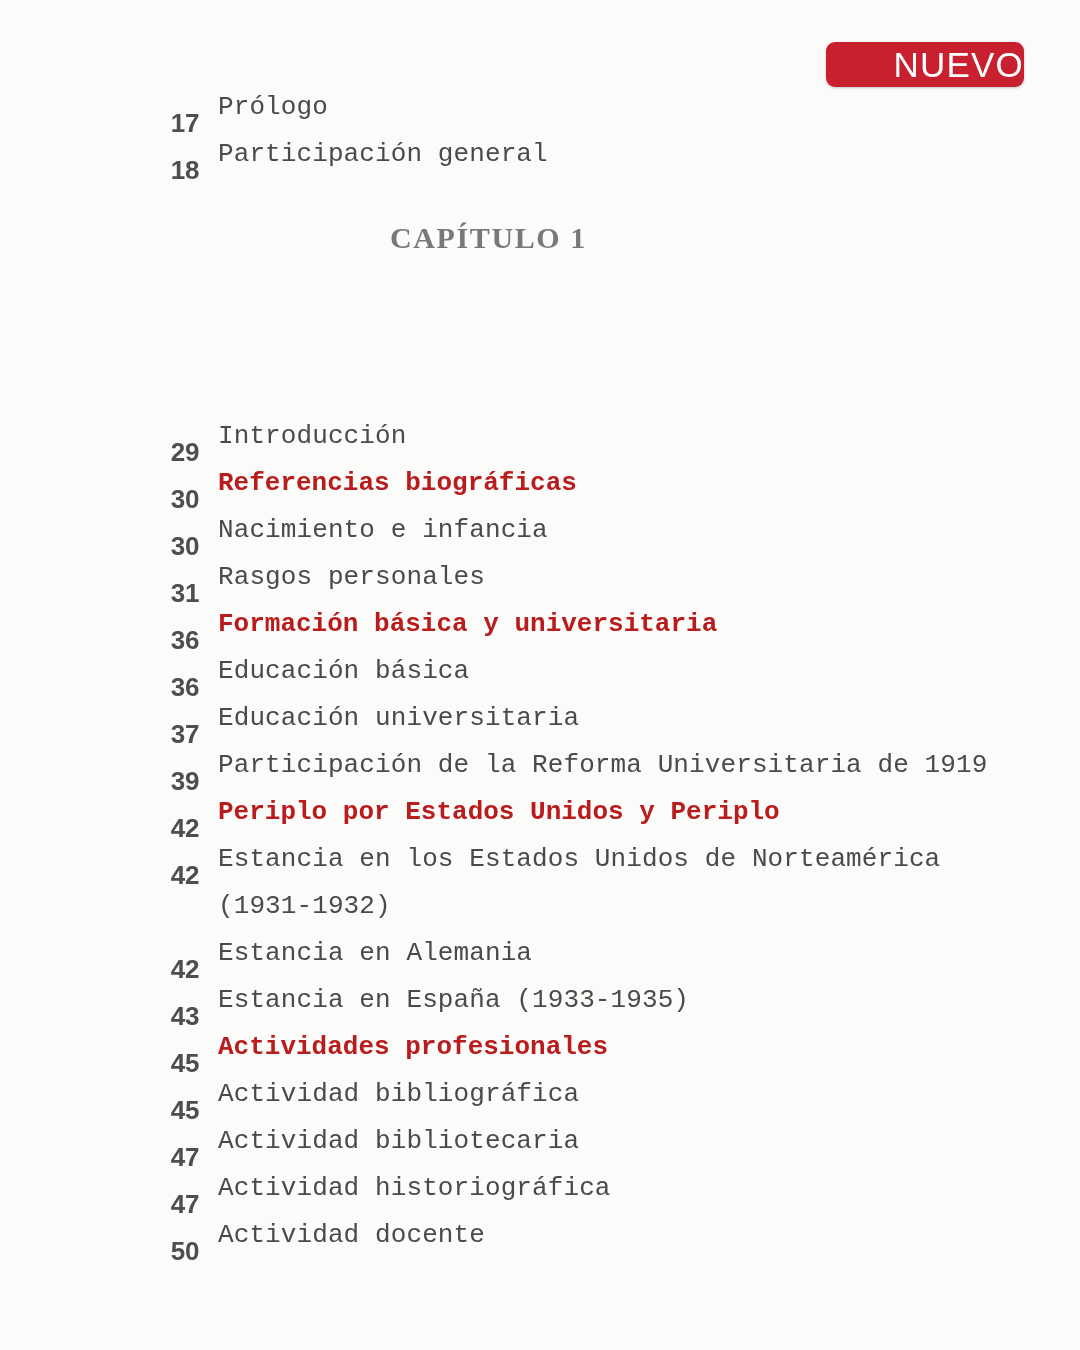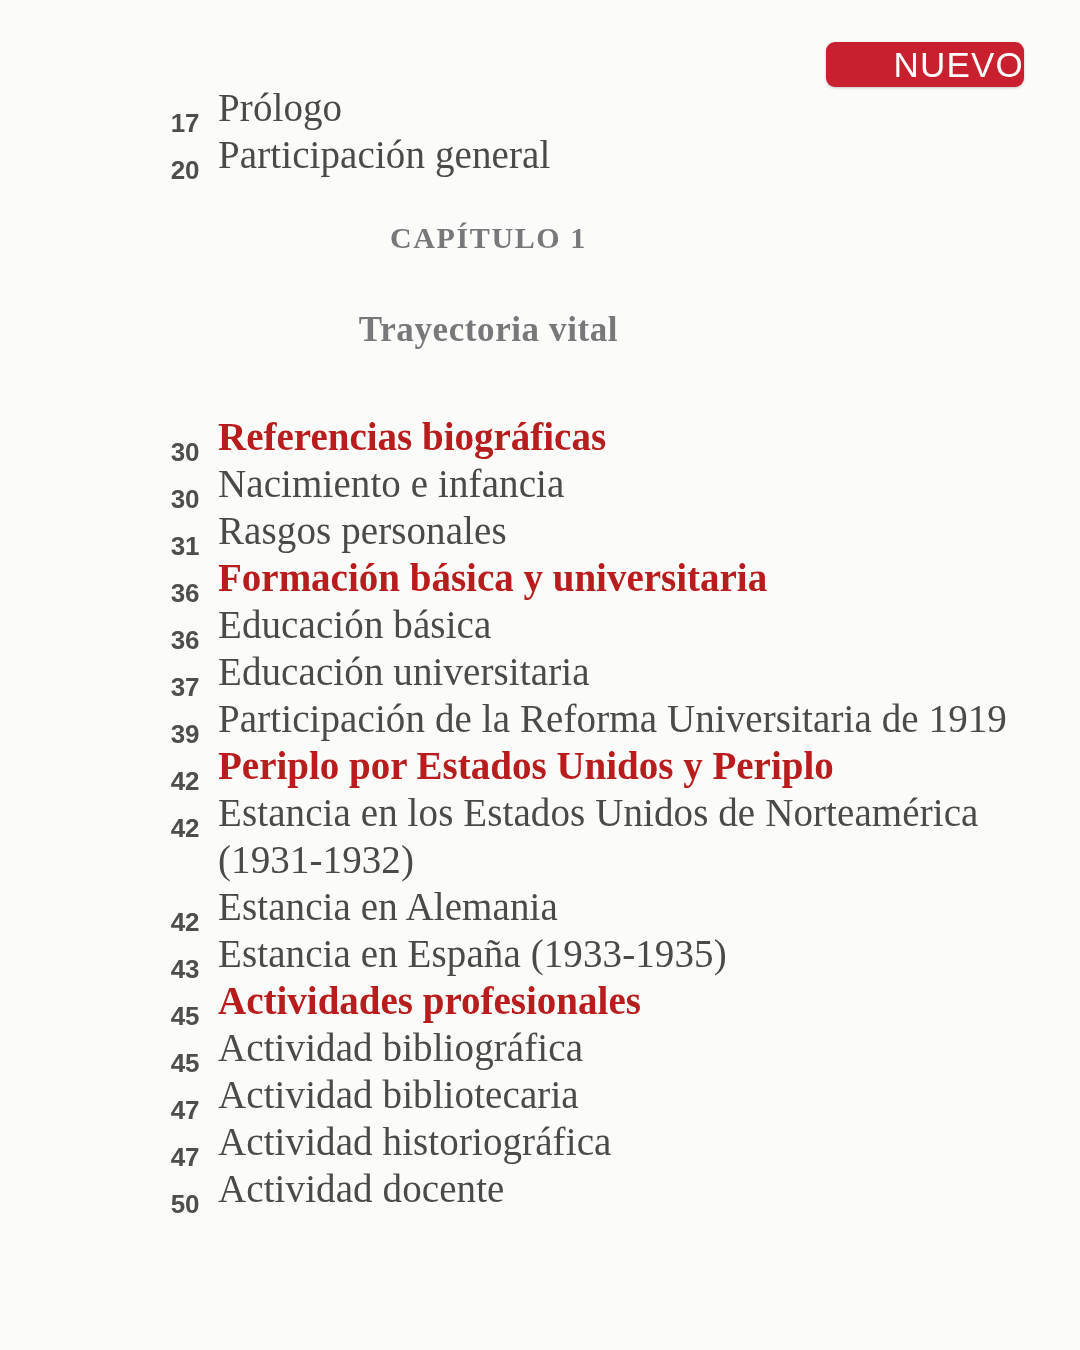--- a/index.html
+++ b/index.html
@@ -85,22 +85,22 @@
     font-weight: 700;
     color: #4e4e4c;
     letter-spacing: -0.2px;
     text-align: center;
     padding-left: 2px;
     box-sizing: border-box;
     margin-top: 16px;
   }
   .entry-title {
     flex: 1 1 auto;
-    font-family: Liberation Serif, serif;
-    font-size: 39px;
+    font-family: Liberation Mono, monospace;
+    font-size: 26px;
     font-weight: 400;
     color: #4a4a48;
     letter-spacing: 0.1px;
     line-height: 47px;
     white-space: pre-line;
   }
   .entry-title.bold {
     font-weight: 700;
     color: #b91c1c;
     letter-spacing: 0px;
@@ -144,31 +144,34 @@
   </div>
 
   <div class="toc">
 
     <div class="toc-front" id="front-list">
         <div class="entry">
           <div class="page-num">17</div>
           <div class="entry-title">Prólogo</div>
         </div>
         <div class="entry">
-          <div class="page-num">20</div>
+          <div class="page-num">18</div>
           <div class="entry-title">Participación general</div>
         </div>
       </div>
 
     <div class="chapter-block">
       <div class="chapter-label">CAPÍTULO 1</div>
-      <div class="chapter-title">Trayectoria vital</div>
     </div>
 
     <div class="toc-main" id="main-list">
+        <div class="entry">
+          <div class="page-num">29</div>
+          <div class="entry-title">Introducción</div>
+        </div>
         <div class="entry">
           <div class="page-num">30</div>
           <div class="entry-title bold">Referencias biográficas</div>
         </div>
         <div class="entry">
           <div class="page-num">30</div>
           <div class="entry-title">Nacimiento e infancia</div>
         </div>
         <div class="entry">
           <div class="page-num">31</div>

